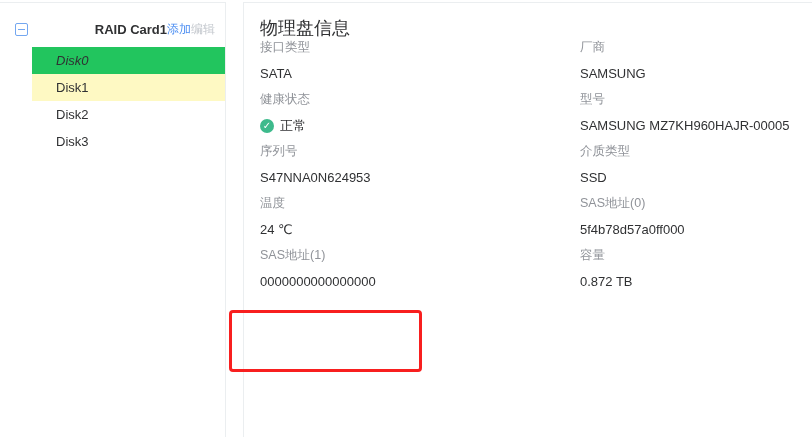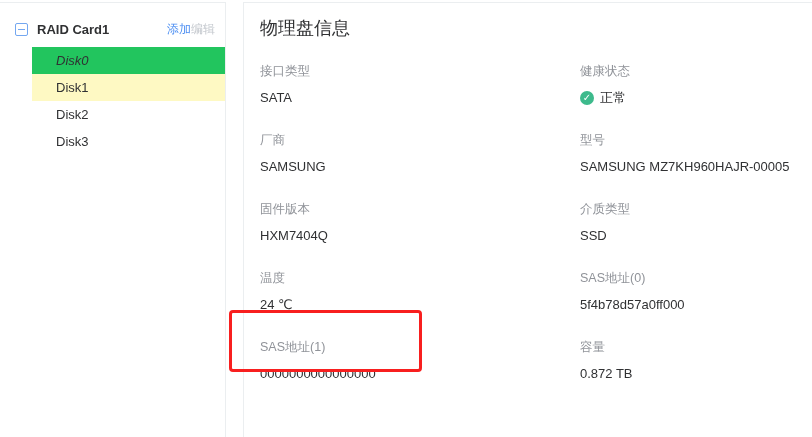--- a/index.html
+++ b/index.html
@@ -10,36 +10,36 @@
   
   .sidebar-card { position:absolute; left:-2px; top:2px; width:228px; height:440px;
     background:#fff; border:1px solid #ebeef0; }
   .tree-header { display:flex; align-items:center; height:28px; margin-top:12px;
     padding:0 10px 0 16px; cursor:pointer; }
   .collapse-icon { width:13px; height:13px; border:1px solid #74a7f0; border-radius:2px;
     position:relative; flex:0 0 13px; background:#fff; }
   .collapse-icon::after { content:""; position:absolute; left:2px; right:2px; top:5px;
     border-top:1.5px solid #74a7f0; }
   .tree-label { flex:1; margin-left:9px; font-size:13px; color:#303133; font-weight:700;
-    white-space:nowrap; }
+    white-space:nowrap;text-align:right; }
   .tree-link { font-size:12px; margin-left:0; cursor:pointer; text-decoration:none; }
   .link-add { color:#4a8df2; }
   .link-edit { color:#c3c7cd;text-align:right; }
   .disk-list { margin-left:33px; margin-top:4px; }
   .disk-item { height:27px; line-height:27px; padding-left:24px; font-size:13px;
     color:#303133; cursor:pointer; }
   .disk-item.selected { background:#22c55e;font-style:italic; }
   .disk-item.faint { background:#fef9c3; }
 
   
   .content-card { position:absolute; left:243px; top:2px; width:572px; height:440px;
     background:#fff; border:1px solid #ebeef0; padding:14px 16px; }
   .panel-title { font-size:18px; line-height:22px; color:#303133; font-weight:500; }
-  .fields-grid { margin-top:24px; display:grid; grid-template-columns:320px 1fr;
-    grid-auto-rows:44px; row-gap:25px; }
+  .fields-grid { display:grid; grid-template-columns:320px 1fr;
+    grid-auto-rows:44px; row-gap:8px; }
   .field-label { font-size:12.5px; line-height:17px; color:#909399; margin-bottom:9px;
     white-space:nowrap; }
   .field-value { font-size:13px; line-height:18px; color:#303133; white-space:nowrap;
     display:flex; align-items:center; }
   .check-icon { display:inline-flex; align-items:center; justify-content:center;
     width:14px; height:14px; border-radius:50%; background:#3dba8c; color:#fff;
     font-size:10px; line-height:14px; margin-right:6px; flex:0 0 14px; }
 
   
   .annotation-box { position:absolute; left:229px; top:310px; width:193px; height:62px;
@@ -69,42 +69,42 @@
     <div class="panel-title">物理盘信息</div>
 
     <div class="fields-grid">
 
       <div class="field">
         <div class="field-label">接口类型</div>
         <div class="field-value">SATA</div>
       </div>
 
       <div class="field">
+        <div class="field-label">厂商</div>
+        <div class="field-value">SAMSUNG</div>
+      </div>
+
+      <div class="field">
         <div class="field-label">健康状态</div>
         <div class="field-value">
           <span class="check-icon">✓</span>
           <span>正常</span>
         </div>
       </div>
 
       <div class="field">
-        <div class="field-label">厂商</div>
-        <div class="field-value">SAMSUNG</div>
-      </div>
-
-      <div class="field">
         <div class="field-label">型号</div>
         <div class="field-value">SAMSUNG MZ7KH960HAJR-00005</div>
       </div>
 
+      <div class="field">
+        <div class="field-label">序列号</div>
+        <div class="field-value">S47NNA0N624953</div>
+      </div>
 
-      <div class="field">
-        <div class="field-label">固件版本</div>
-        <div class="field-value">HXM7404Q</div>
-      </div>
 
       <div class="field">
         <div class="field-label">介质类型</div>
         <div class="field-value">SSD</div>
       </div>
 
       <div class="field">
         <div class="field-label">温度</div>
         <div class="field-value">24 ℃</div>
       </div>

